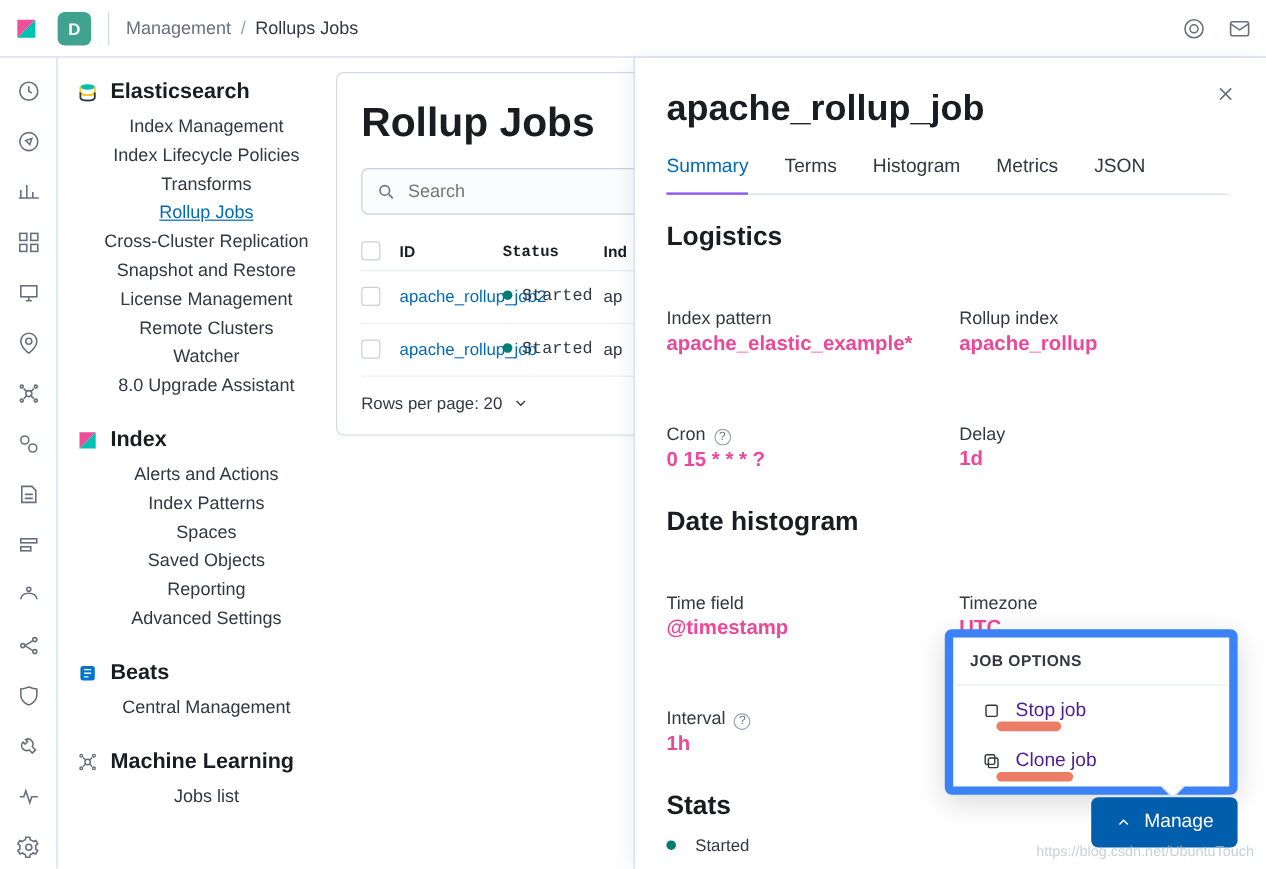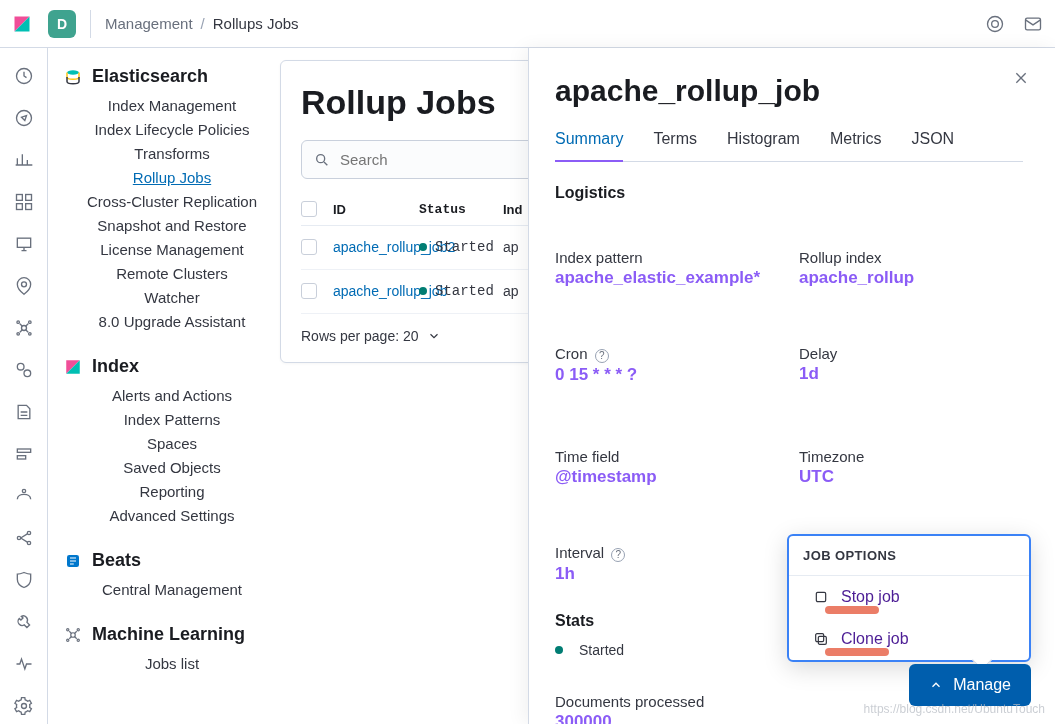--- a/index.html
+++ b/index.html
@@ -47,29 +47,29 @@
 .pager { display: flex; align-items: center; gap: 8px; padding-top: 14px; color: #343741; }
 .chevron { width: 14px; height: 14px; }
 
 
 .flyout { position: absolute; left: 528px; top: 48px; right: 0; bottom: 0; background: #fff; border-left: 1px solid #d3dae6; box-shadow: -4px 0 18px rgba(0,0,0,0.06); padding: 26px 32px 20px 26px; overflow-y: auto; }
 .flyout-close { position: absolute; top: 22px; right: 26px; width: 16px; height: 16px; cursor: pointer; color: #69707d; }
 .flyout-title { font-size: 30px; font-weight: 600; color: #1a1c21; margin-bottom: 22px; word-break: break-all; }
 .tabs { display: flex; gap: 30px; border-bottom: 1px solid #d3dae6; margin-bottom: 22px; }
 .tab { padding-bottom: 12px; font-size: 16px; color: #343741; cursor: pointer; }
 .tab.active { color: #006bb4; border-bottom: 2px solid #8b5cf6; margin-bottom: -1px; font-weight: 500; }
-.h3 { font-size: 16px; font-weight: 700; color: #1a1c21; margin-bottom: 12px; }
+.h3 { font-size: 22px; font-weight: 700; color: #1a1c21; margin-bottom: 12px; }
 .grid { display: grid; grid-template-columns: 1fr 1fr; row-gap: 22px; column-gap: 20px; margin-bottom: 28px; }
 .field-label { font-size: 15px; color: #343741; margin-bottom: 2px; margin-top: 35px; }
-.field-value { font-size: 17px; font-weight: 700; color: #8b5cf6; word-break: break-all; }
+.field-value { font-size: 17px; font-weight: 700; color: #ec4899; word-break: break-all; }
 .help-icon { display: inline-block; width: 14px; height: 14px; border: 1px solid #98a2b3; border-radius: 50%; font-size: 10px; text-align: center; line-height: 12px; color: #69707d; margin-left: 3px; }
 .status-line { display: flex; align-items: center; gap: 8px; margin-bottom: 16px; }
 
 
-.manage-pop { position: absolute; bottom: 62px; right: 24px; width: 244px; background: #fff; border: 2px solid #3b82f6; border-radius: 6px; box-shadow: 0 6px 24px rgba(0,0,0,0.15); }
+.manage-pop { position: absolute; bottom: 62px; right: 24px; width: 244px; background: #fff; border: 7px solid #3b82f6; border-radius: 6px; box-shadow: 0 6px 24px rgba(0,0,0,0.15); }
 .manage-pop-title { padding: 12px 14px; font-size: 13px; font-weight: 700; letter-spacing: 0.4px; border-bottom: 1px solid #e6ebf2; }
 .manage-pop-item { padding: 12px 24px; display: flex; align-items: center; gap: 12px; cursor: pointer; font-size: 16px; color: #4c1d95; position: relative; }
 .red-mark { position: absolute; left: 36px; bottom: 4px; width: 54px; height: 8px; background: #e7664c; border-radius: 4px; opacity: 0.85; }
 .pop-arrow { position: absolute; bottom: -7px; right: 40px; width: 14px; height: 14px; background: #fff; border-right: 1px solid #d3dae6; border-bottom: 1px solid #d3dae6; transform: rotate(45deg); }
 
 .manage-btn { position: absolute; bottom: 18px; right: 24px; background: #005ead; color: #fff; border: 0; border-radius: 6px; padding: 12px 20px; font-size: 16px; display: flex; align-items: center; gap: 10px; cursor: pointer; }
 .manage-btn .chev-up { width: 14px; height: 14px; }
 
 .watermark { position: absolute; bottom: 8px; right: 10px; font-size: 12px; color: #b5bac2; opacity: 0.7; }
 </style>
@@ -358,20 +358,21 @@
     <div>
       <div class="field-label"><span>Cron</span> <span class="help-icon">?</span></div>
       <div class="field-value">0 15 * * * ?</div>
     </div>
     <div>
       <div class="field-label">Delay</div>
       <div class="field-value">1d</div>
     </div>
   </div>
 
+  <h3 class="h3">Date histogram</h3>
   <div class="grid">
     <div>
       <div class="field-label">Time field</div>
       <div class="field-value">@timestamp</div>
     </div>
     <div>
       <div class="field-label">Timezone</div>
       <div class="field-value">UTC</div>
     </div>
     <div>

